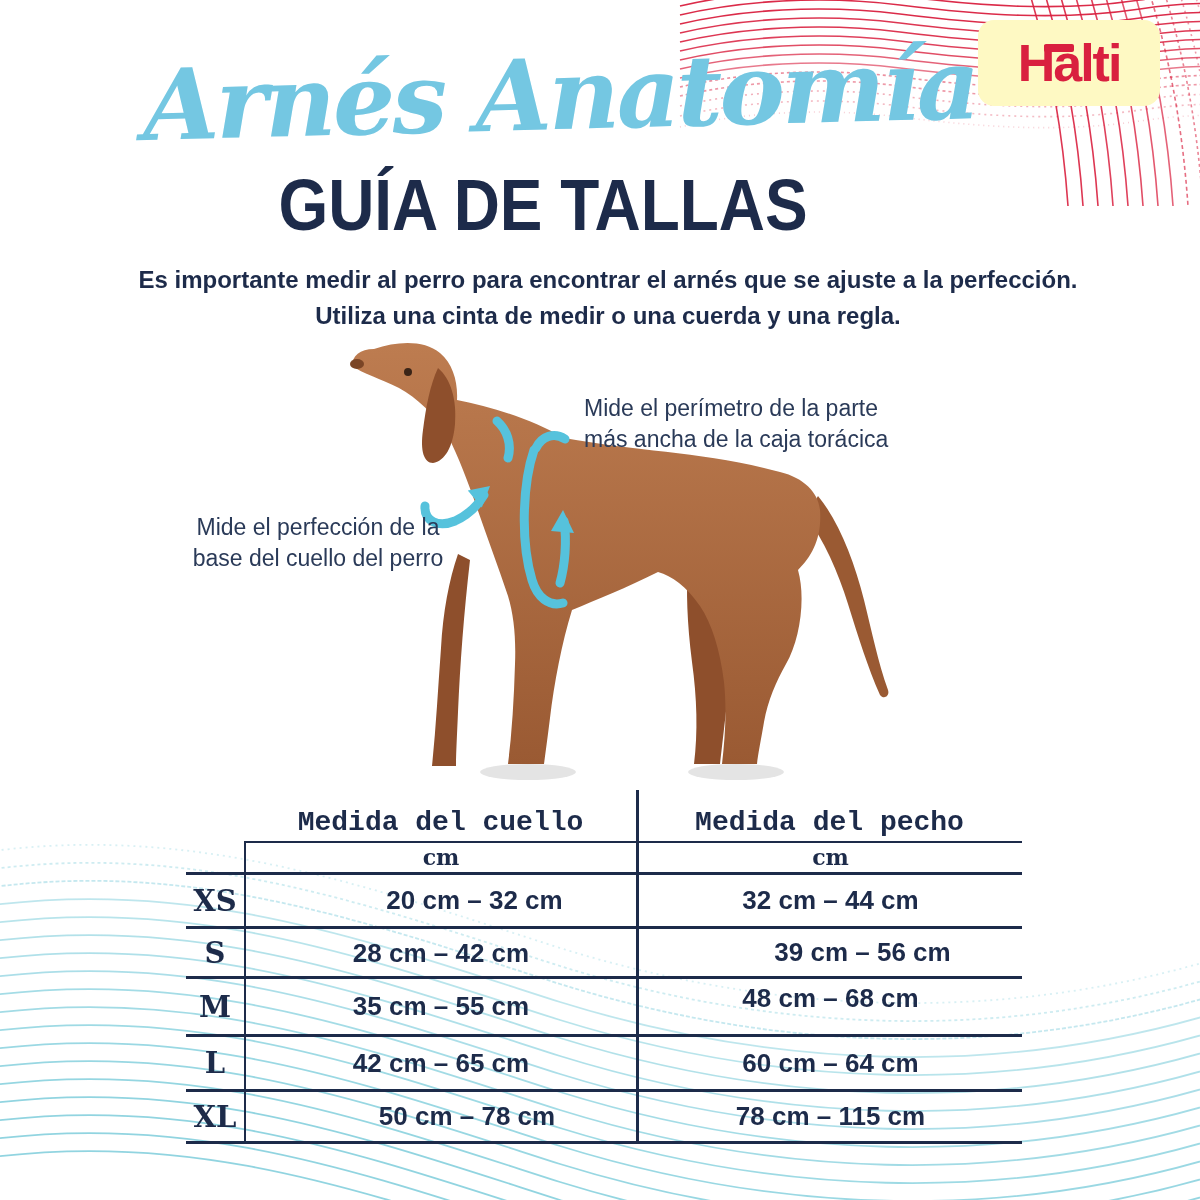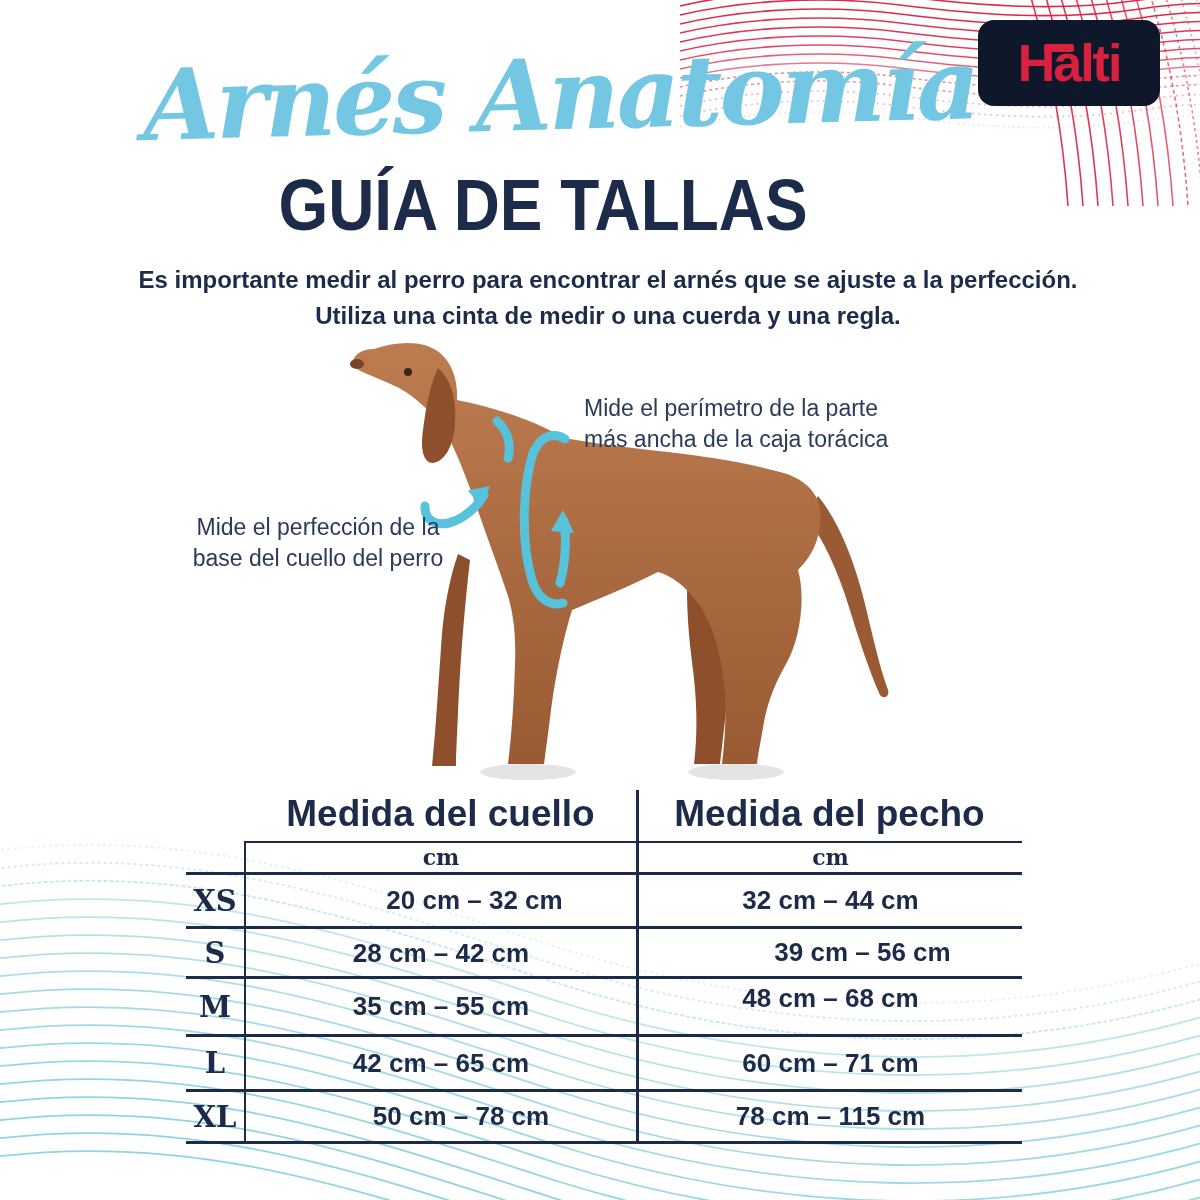--- a/index.html
+++ b/index.html
@@ -3,21 +3,21 @@
 <meta charset="utf-8">
 <style>
   html,body{margin:0;padding:0;background:#fff;}
   .canvas{
     position:relative;width:1200px;height:1200px;overflow:hidden;background:#ffffff;
     font-family:"Liberation Sans",sans-serif;color:#1d2b4a;
   }
   .bg-svg{position:absolute;left:0;top:0;width:1200px;height:1200px;pointer-events:none;}
   
   .logo-box{
-    position:absolute;left:978px;top:20px;width:182px;height:86px;background:#0f172a;
+    position:absolute;left:978px;top:20px;width:182px;height:86px;background:#fef9c3;
     border-radius:16px;display:flex;align-items:center;justify-content:center;
   }
   .logo-text{
     position:relative;font-family:"Liberation Sans",sans-serif;font-weight:bold;
     font-size:52px;color:#d9203f;letter-spacing:-2px;
   }
   .logo-bar{position:absolute;left:66px;top:24px;width:30px;height:8px;background:#d9203f;border-radius:2px;}
   
   .script-title{
     position:absolute;left:0;top:44px;width:1120px;text-align:center;
@@ -39,21 +39,21 @@
     position:absolute;left:584px;top:393px;width:320px;text-align:left;
     font-size:23px;color:#2a3a58;line-height:1.35;
   }
   .neck-label{
     position:absolute;left:178px;top:512px;width:280px;text-align:center;
     font-size:23px;color:#2a3a58;line-height:1.35;
   }
   
   .hline,.vline{position:absolute;background:#1d2b4a;}
   .cell{position:absolute;display:flex;align-items:center;justify-content:center;}
-  .th{font-family:Liberation Sans, sans-serif;font-weight:bold;font-size:37px;color:#1d2b4a;}
+  .th{font-family:Liberation Mono, monospace;font-weight:bold;font-size:28px;color:#1d2b4a;margin-top:8px;}
   .unit{font-family:"DejaVu Serif",serif;font-weight:bold;font-size:22px;color:#1d2b4a;}
   .size-lbl{font-family:"DejaVu Serif",serif;font-weight:bold;font-size:29px;color:#1d2b4a;}
   .val{font-size:26px;font-weight:bold;color:#1d2b4a;}
 </style>
 </head>
 <body>
 
 <div class="canvas">
 
   <svg class="bg-svg" viewBox="0 0 1200 1200" aria-hidden="true">
@@ -221,20 +221,20 @@
     <div class="cell size-lbl" style="left:186px;top:929px;width:58px;height:47px;">S</div>
     <div class="cell val" style="left:246px;top:929px;width:390px;height:48px;">28 cm – 42 cm</div>
     <div class="cell val" style="left:639px;top:929px;width:383px;height:47px;padding-left:32px;">39 cm – 56 cm</div>
 
     <div class="cell size-lbl" style="left:186px;top:979px;width:58px;height:55px;">M</div>
     <div class="cell val" style="left:246px;top:979px;width:390px;height:55px;">35 cm – 55 cm</div>
     <div class="cell val" style="left:639px;top:979px;width:383px;height:39px;">48 cm – 68 cm</div>
 
     <div class="cell size-lbl" style="left:186px;top:1037px;width:58px;height:52px;">L</div>
     <div class="cell val" style="left:246px;top:1037px;width:390px;height:52px;">42 cm – 65 cm</div>
-    <div class="cell val" style="left:639px;top:1037px;width:383px;height:52px;">60 cm – 71 cm</div>
+    <div class="cell val" style="left:639px;top:1037px;width:383px;height:52px;">60 cm – 64 cm</div>
 
     <div class="cell size-lbl" style="left:186px;top:1092px;width:58px;height:49px;">XL</div>
-    <div class="cell val" style="left:240px;top:1092px;width:442px;height:49px;">50 cm – 78 cm</div>
+    <div class="cell val" style="left:246px;top:1092px;width:442px;height:49px;">50 cm – 78 cm</div>
     <div class="cell val" style="left:639px;top:1092px;width:383px;height:49px;">78 cm – 115 cm</div>
   </div>
 
 </div>
 
 </body></html>

